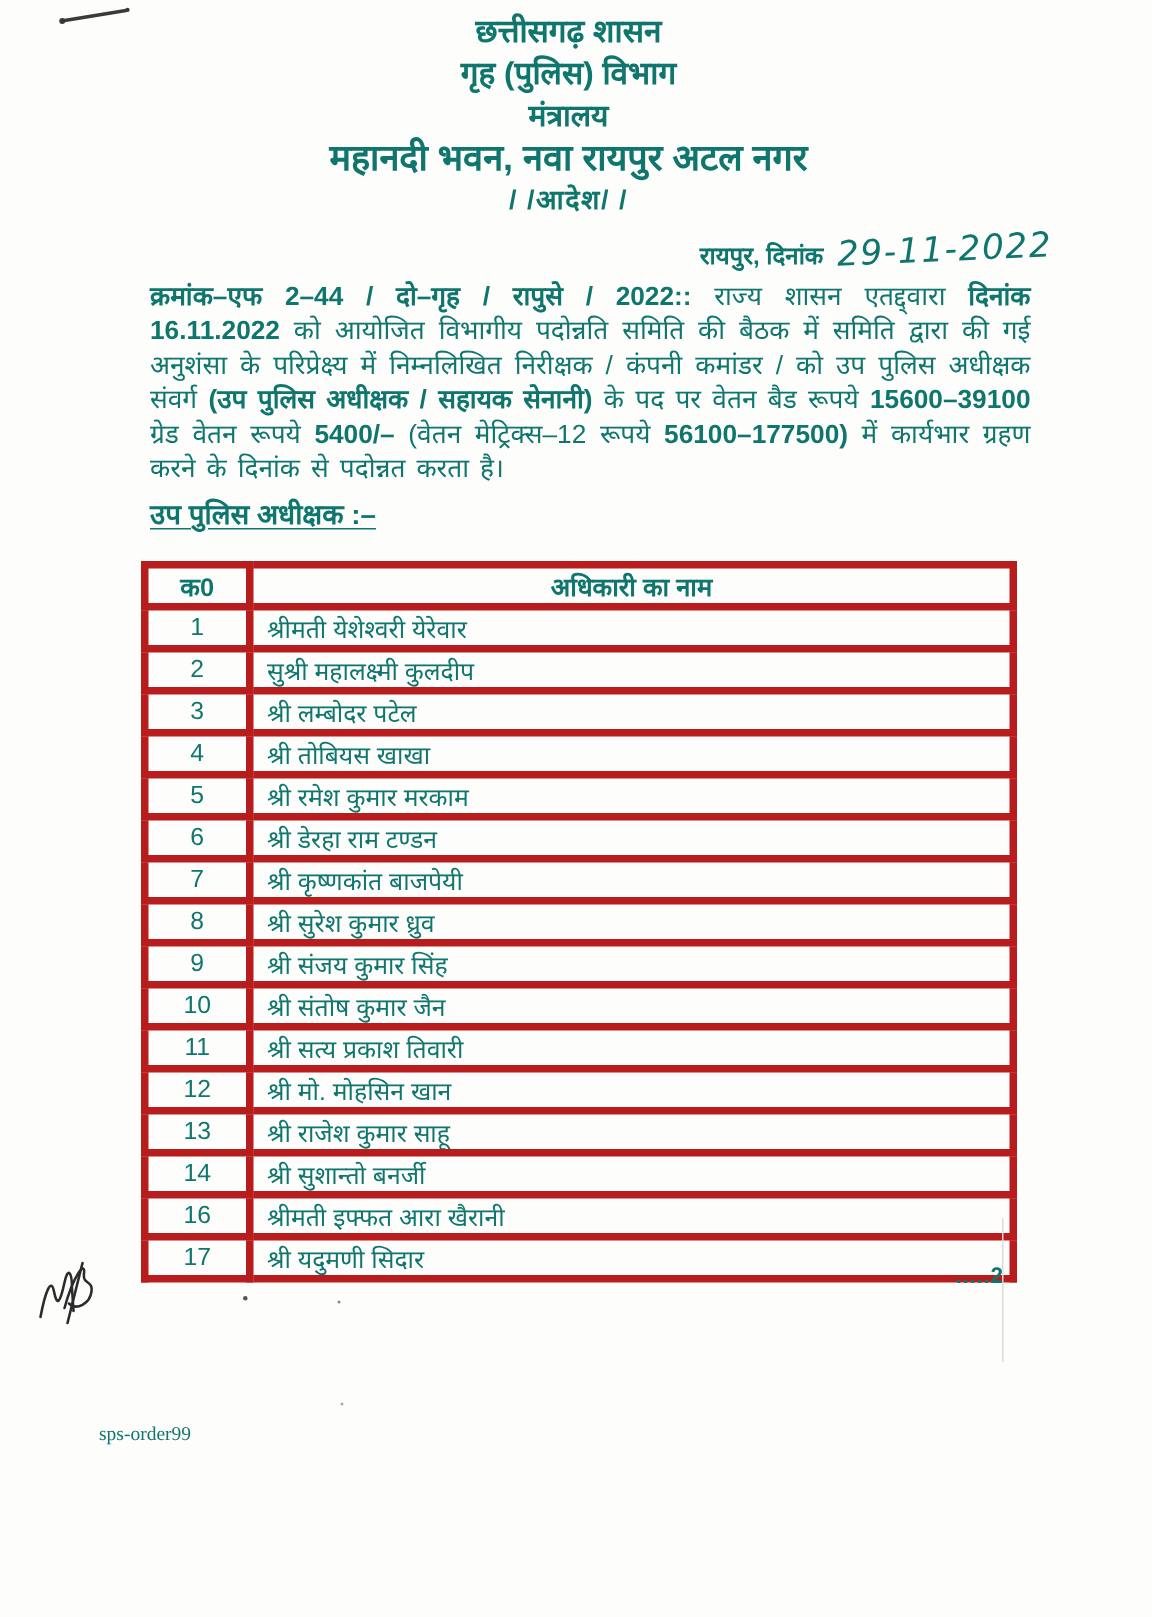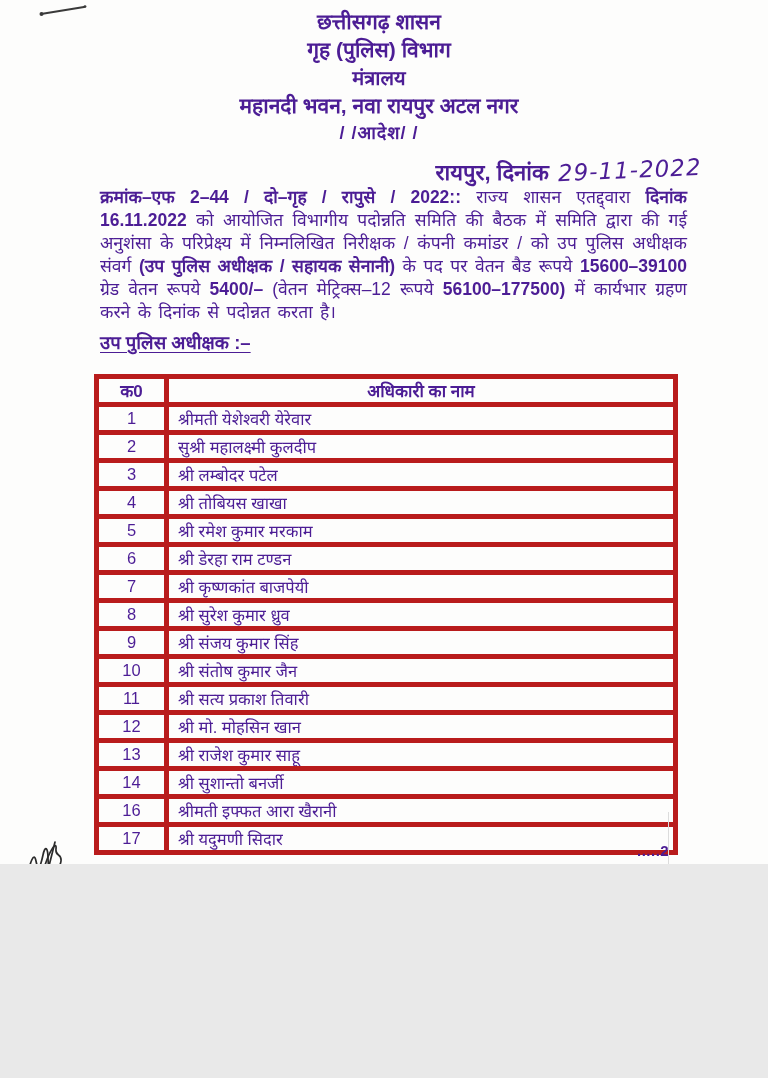--- a/index.html
+++ b/index.html
@@ -1,36 +1,36 @@
 <!DOCTYPE html>
 <html><head>
 <meta charset="utf-8">
 <style>
   html, body { margin: 0; padding: 0; background: #e9e9e9; }
   .page {
     position: relative;
     width: 768px;
-    height: 864px;
+    height: 1078px;
     margin: 0 auto;
     background: #fdfdfc;
     overflow: hidden;
     font-family: "Liberation Sans", "DejaVu Sans", sans-serif;
-    color: #4c1d95;
+    color: #0f766e;
   }
   
   .header { position: absolute; top: 8px; left: 0; right: 10px; text-align: center; font-weight: bold; }
   .header .h-line { line-height: 24px; }
   .h1 { font-size: 21px; margin-top: 2px; }
   .h2 { font-size: 21px; margin-top: 4px; }
   .h3 { font-size: 20px; margin-top: 4px; }
-  .h4 { font-size: 21px; margin-top: 4px; }
+  .h4 { font-size: 24px; margin-top: 4px; }
   .h5 { font-size: 18px; margin-top: 3px; letter-spacing: 1px; }
   
   .dateline { position: absolute; top: 156px; right: 66px; white-space: nowrap; }
-  .dateline .printed { font-size: 22px; font-weight: bold; }
+  .dateline .printed { font-size: 16px; font-weight: bold; }
   .dateline .handwritten {
     display: inline-block;
     margin-left: 5px;
     font-size: 23px;
     font-style: italic;
     font-weight: 500;
     letter-spacing: 1px;
     transform: rotate(-2.5deg) translateY(-2px);
     font-family: "DejaVu Sans", sans-serif;
   }

